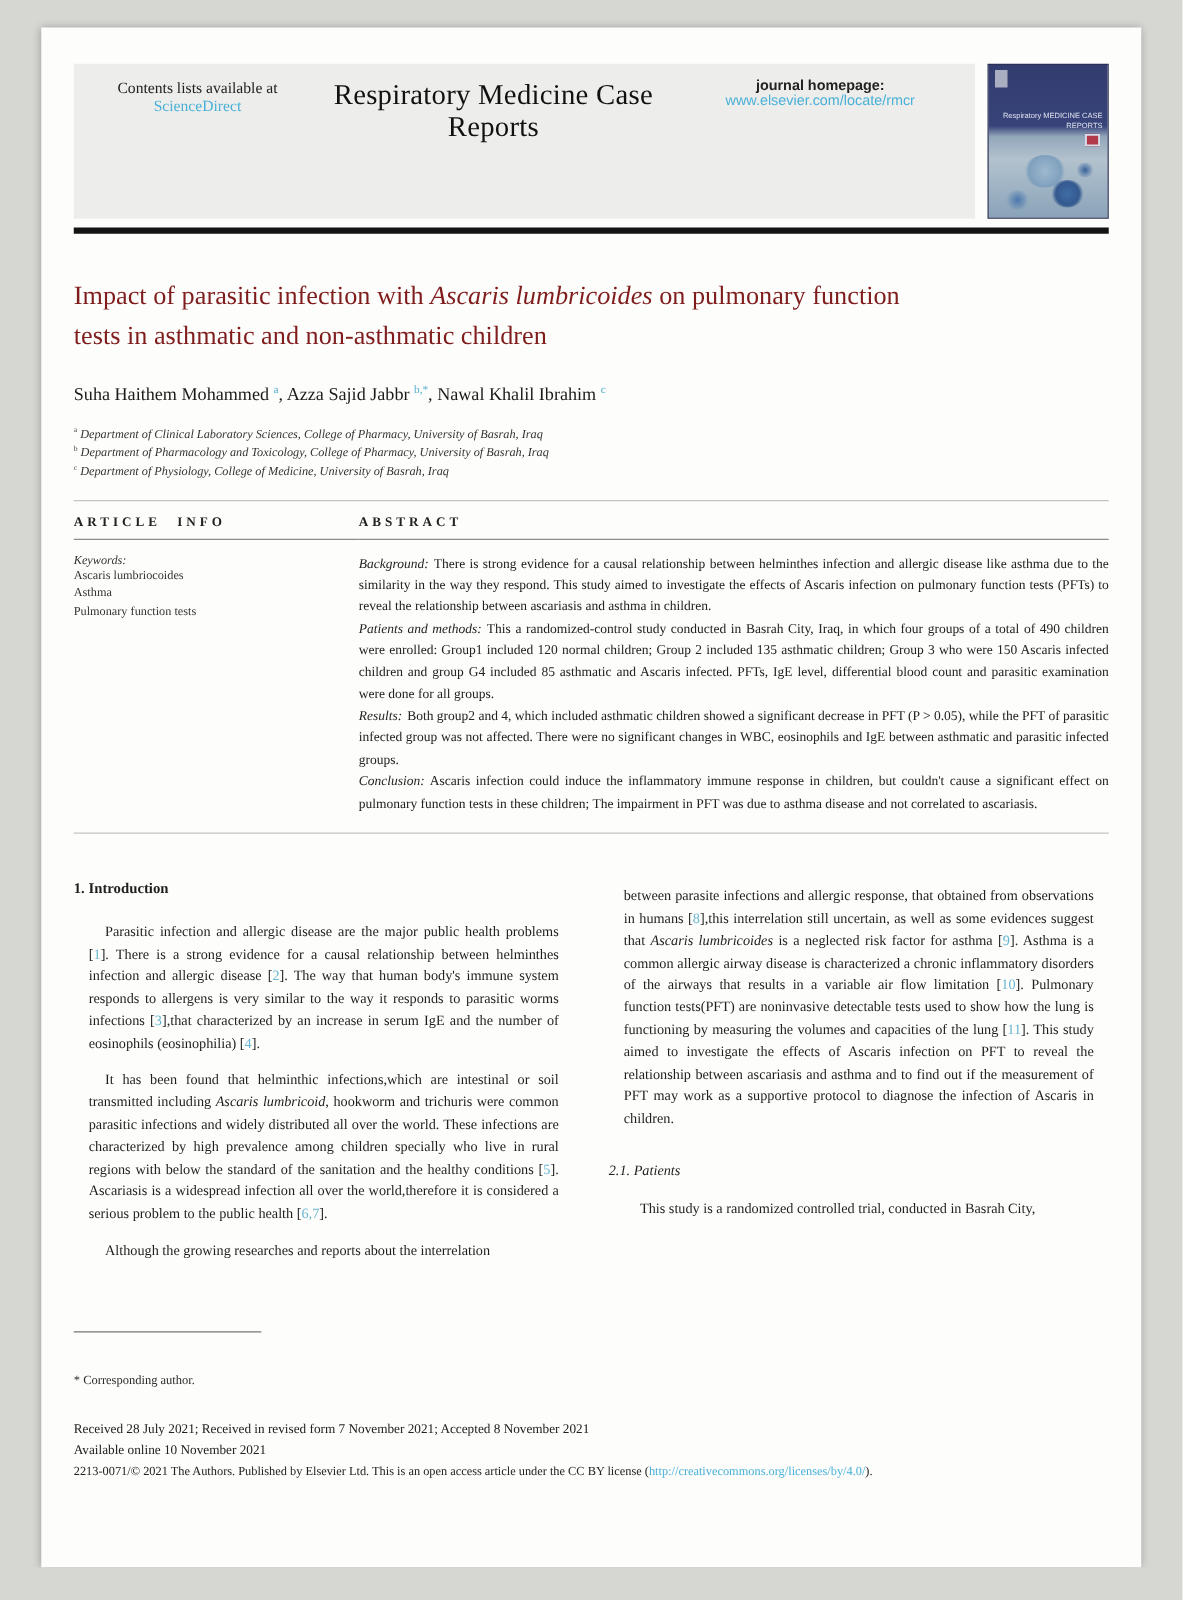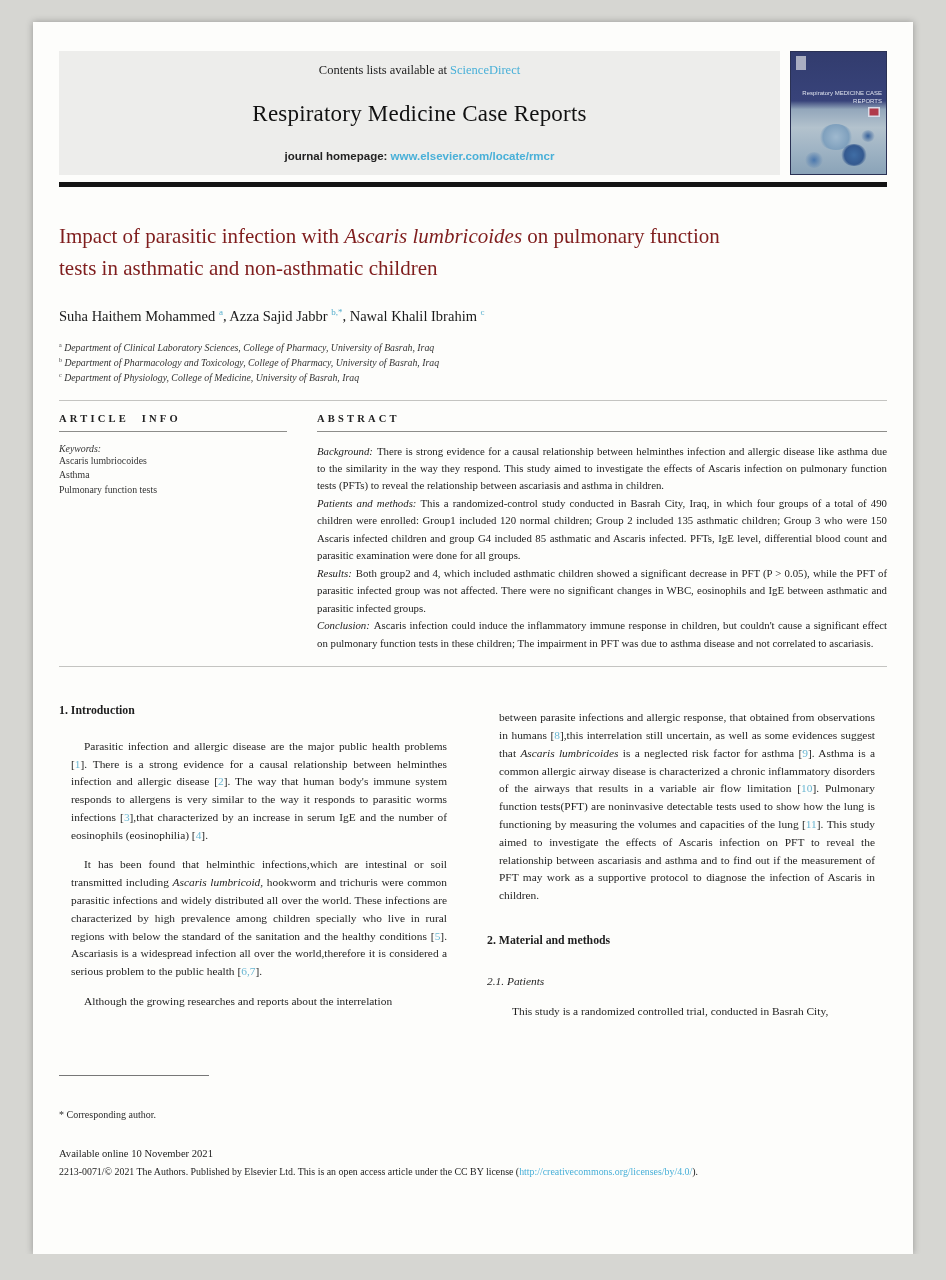--- a/index.html
+++ b/index.html
@@ -6,27 +6,27 @@
   body{background:#d6d6d2;font-family:"Liberation Serif",serif;color:#1c1c1c;}
   .page{width:880px;margin:22px auto 0;background:#fdfdfb;min-height:1232px;
         padding:16px 26px 46px;box-sizing:border-box;box-shadow:0 0 7px rgba(0,0,0,.3);}
   
   .head-cite{text-align:center;font-size:12.5px;color:#2d7fa3;letter-spacing:.3px;margin:10px 0 0;}
   
   .masthead{display:flex;align-items:stretch;gap:10px;margin-top:13px;height:124px;}
   .logo-col{width:110px;display:flex;flex-direction:column;align-items:center;justify-content:flex-end;padding-bottom:2px;}
   .logo-col svg{display:block;}
   .elsevier-word{font-family:"Liberation Serif",serif;color:#ee7d1e;font-size:16.5px;letter-spacing:.5px;margin-top:2px;}
-  .mast-box{flex:1;background:#ededeb;display:flex;flex-direction:column;justify-content:space-between;
+  .mast-box{flex:1;background:#ededeb;display:flex;flex-direction:row;justify-content:space-between;
             text-align:center;padding:12px 10px 13px;}
   .contents-line{font-size:12.5px;color:#222;}
   .sd-link{color:#49b0d8;}
   .mast-title{font-size:23px;color:#111;letter-spacing:.2px;}
   .homepage-line{font-family:"Liberation Sans",sans-serif;font-size:11.5px;font-weight:bold;color:#222;}
-  .hp-link{color:#49b0d8;font-weight:bold;}
+  .hp-link{color:#49b0d8;font-weight:normal;}
   .cover-col{width:97px;position:relative;}
   .cover{position:absolute;inset:0;background:linear-gradient(180deg,#323c6e 0%,#38437a 40%,#93a7bb 47%,#b3c2cd 62%,#9db2c3 82%,#8aa3b8 100%);
          border:1px solid #2a3154;overflow:hidden;}
   .cover-mark{position:absolute;top:4px;left:5px;width:10px;height:14px;background:#c8cbd6;opacity:.8;}
   .cover-title{position:absolute;top:38px;left:6px;right:4px;font-family:"Liberation Sans",sans-serif;
                font-size:6px;line-height:1.3;color:#dfe3ee;text-align:right;}
   .cover-emblem{position:absolute;top:55px;right:6px;width:12px;height:10px;background:#b03a4a;
                 box-shadow:inset 0 0 0 1.5px #d8dce8;}
   .blob{position:absolute;border-radius:50%;}
   .b1{width:34px;height:26px;left:28px;top:72px;background:radial-gradient(circle,#9fb9cf 0%,#7fa0bd 60%,transparent 75%);}
@@ -36,21 +36,21 @@
   .thick-rule{height:5px;background:#141414;margin-top:7px;}
   
   .art-title{font-size:21px;font-weight:normal;color:#7f1d1d;line-height:1.5;max-width:690px;margin:34px 0 0;}
   .authors{font-size:14.5px;margin-top:24px;color:#1a1a1a;}
   sup{font-size:.62em;line-height:0;}
   .sup-teal{color:#55aecd;}
   .affils{margin-top:15px;font-size:9.8px;font-style:italic;color:#333;line-height:1.55;}
   .affil-row sup{font-style:normal;color:#444;}
   .hr{border:none;border-top:1px solid #c4c4c1;margin:14px 0 0;}
   
-  .ia-wrap{display:flex;gap:30px;margin-top:12px;}
+  .ia-wrap{display:flex;margin-top:12px;}
   .info-col{width:228px;flex:none;}
   .abs-col{flex:1;}
   .sec-head{font-size:10.5px;font-weight:bold;letter-spacing:3.2px;word-spacing:7px;color:#222;}
   .head-rule{border:none;border-top:1px solid #8d8d8a;margin:7px 0 11px;}
   .kw-label{font-size:9.8px;font-style:italic;color:#333;}
   .kw{font-size:9.8px;color:#333;line-height:1.5;}
   .abs-col p{font-size:10.8px;line-height:1.62;text-align:justify;margin:0;color:#222;}
   .lead{font-style:italic;margin-right:4px;}
   
   .cols{display:flex;gap:28px;margin-top:30px;}
@@ -141,32 +141,32 @@
 
   <div class="cols">
     <div class="col">
       <div class="h-num">1.  Introduction</div>
       <p class="ind"><span>Parasitic infection and allergic disease are the major public health problems [</span><span class="cite">1</span><span>]. There is a strong evidence for a causal relationship between helminthes infection and allergic disease [</span><span class="cite">2</span><span>]. The way that human body's immune system responds to allergens is very similar to the way it responds to parasitic worms infections [</span><span class="cite">3</span><span>],that characterized by an increase in serum IgE and the number of eosinophils (eosinophilia) [</span><span class="cite">4</span><span>].</span></p>
       <p class="ind"><span>It has been found that helminthic infections,which are intestinal or soil transmitted including </span><span class="it">Ascaris lumbricoid</span><span>, hookworm and trichuris were common parasitic infections and widely distributed all over the world. These infections are characterized by high prevalence among children specially who live in rural regions with below the standard of the sanitation and the healthy conditions [</span><span class="cite">5</span><span>]. Ascariasis is a widespread infection all over the world,therefore it is considered a serious problem to the public health [</span><span class="cite">6,7</span><span>].</span></p>
       <p class="ind"><span>Although the growing researches and reports about the interrelation</span></p>
     </div>
     <div class="col">
       <p><span>between parasite infections and allergic response, that obtained from observations in humans [</span><span class="cite">8</span><span>],this interrelation still uncertain, as well as some evidences suggest that </span><span class="it">Ascaris lumbricoides</span><span> is a neglected risk factor for asthma [</span><span class="cite">9</span><span>]. Asthma is a common allergic airway disease is characterized a chronic inflammatory disorders of the airways that results in a variable air flow limitation [</span><span class="cite">10</span><span>]. Pulmonary function tests(PFT) are noninvasive detectable tests used to show how the lung is functioning by measuring the volumes and capacities of the lung [</span><span class="cite">11</span><span>]. This study aimed to investigate the effects of Ascaris infection on PFT to reveal the relationship between ascariasis and asthma and to find out if the measurement of PFT may work as a supportive protocol to diagnose the infection of Ascaris in children.</span></p>
-      <div class="h-num" style="margin-top:26px;margin-bottom:0;">2.  Material and methods</div>
       <div class="h-sub">2.1.  Patients</div>
       <p class="ind mt18">This study is a randomized controlled trial, conducted in Basrah City,</p>
     </div>
   </div>
 
   <hr class="foot-rule">
   <div class="footnote">
     <div>
       <span>*</span>
       <span>Corresponding author.</span>
     </div>
   </div>
 
   <div class="footer">
+    <div>Received 28 July 2021; Received in revised form 7 November 2021; Accepted 8 November 2021</div>
     <div>Available online 10 November 2021</div>
     <div class="copyright"><span>2213-0071/© 2021 The Authors. Published by Elsevier Ltd. This is an open access article under the CC BY license (</span><span class="lnk">http://creativecommons.org/licenses/by/4.0/</span><span>).</span></div>
   </div>
 
 </div>
 
 </body></html>

